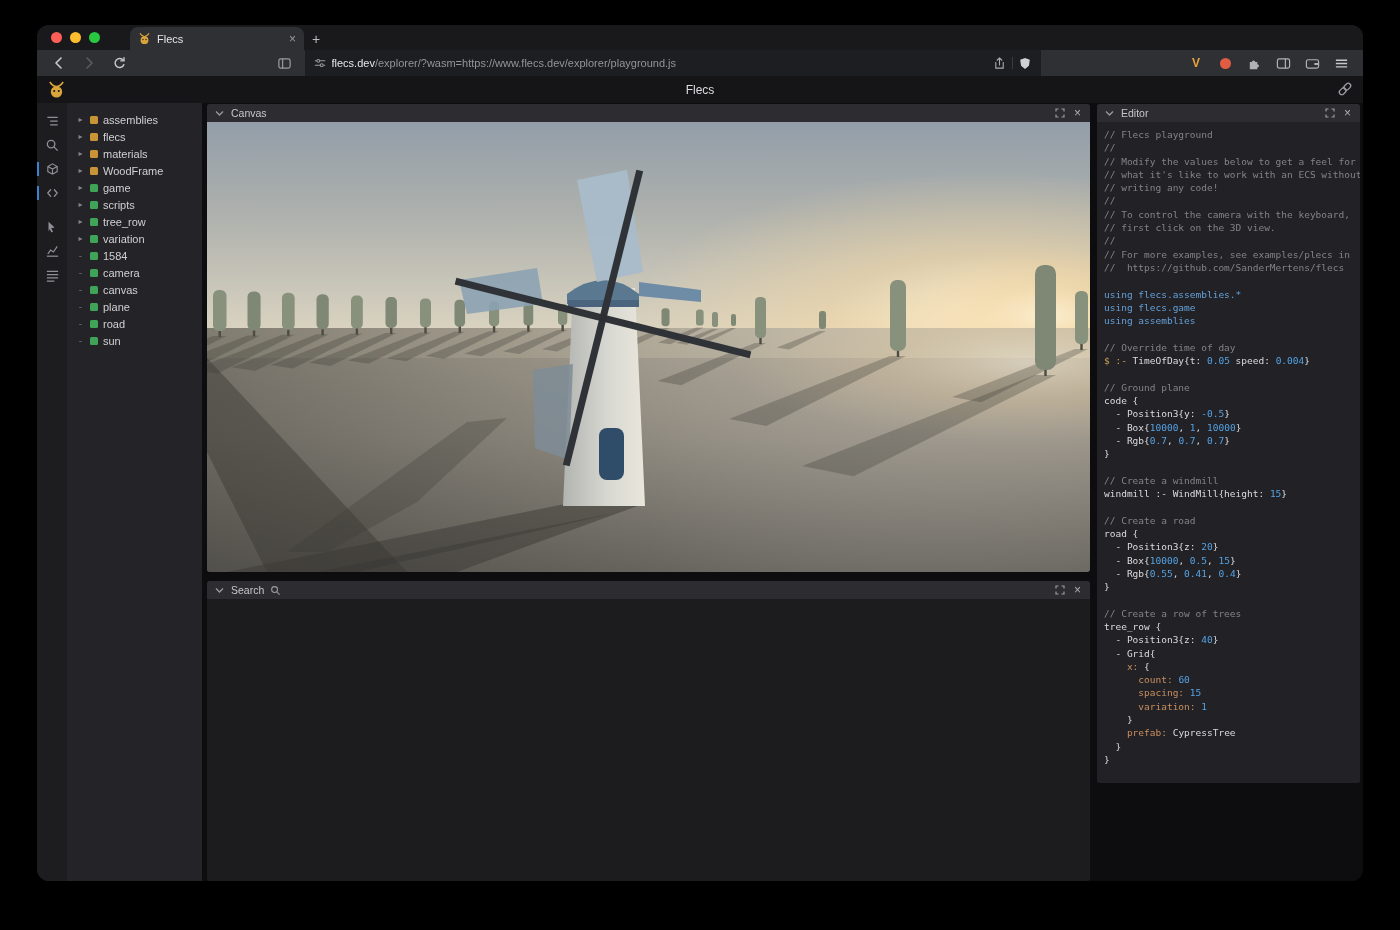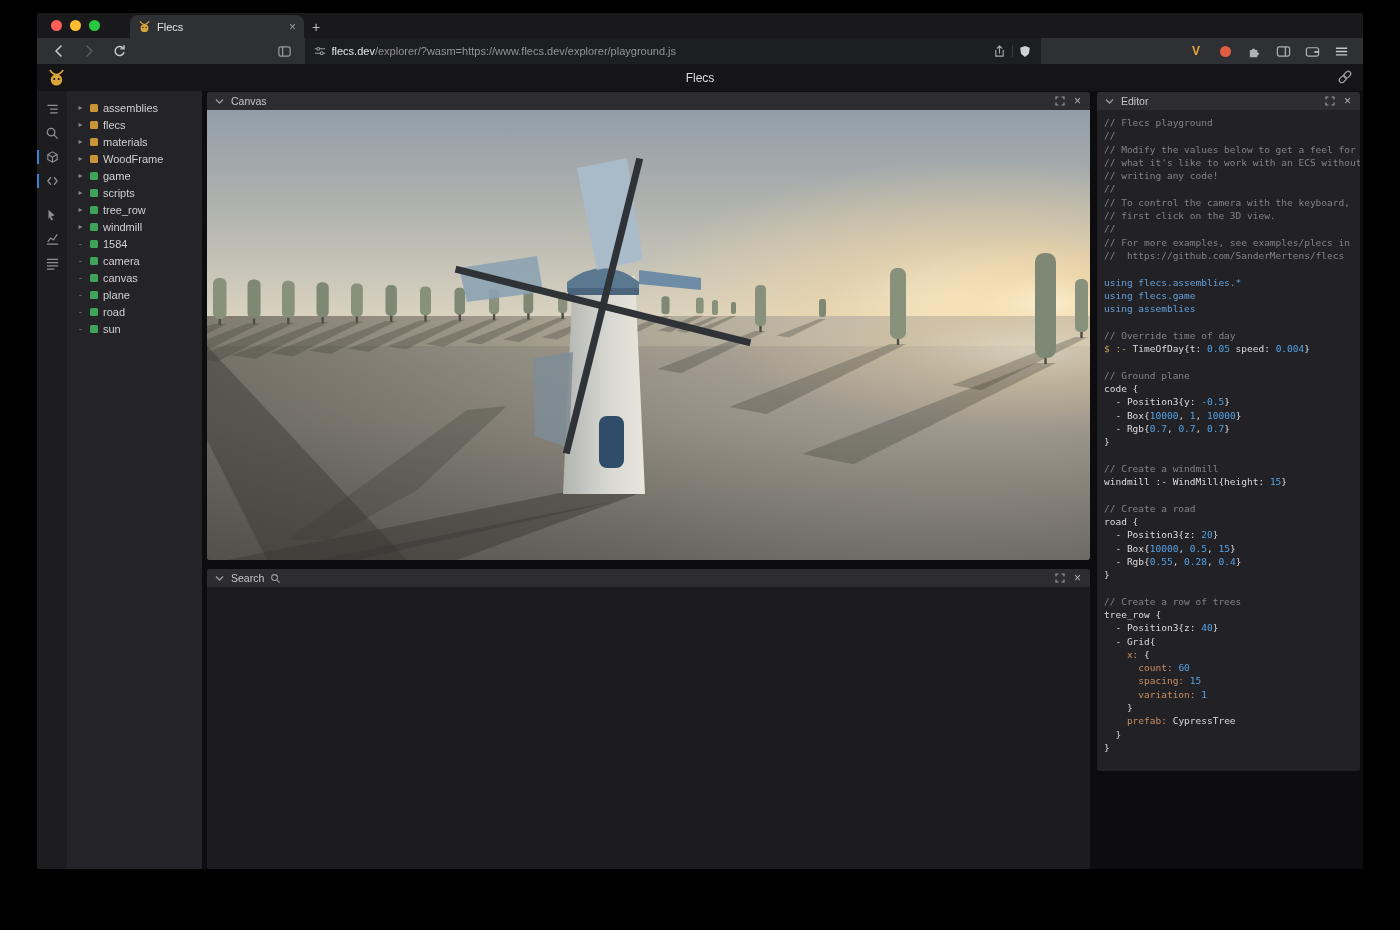--- a/index.html
+++ b/index.html
@@ -1,18 +1,18 @@
 <!DOCTYPE html>
 <html><head>
 <meta charset="utf-8">
 <style>
   html,body{margin:0;padding:0;}
   body{width:1400px;height:930px;background:#000;font-family:"Liberation Sans",sans-serif;overflow:hidden;position:relative;
        --cm:#82828a;--kw:#64a0d8;--num:#54a2e4;--prop:#c98f5f;--dollar:#cea355;--id:#dcdce0;}
-  .browser-window{position:absolute;left:37px;top:13px;width:1326px;height:856px;border-radius:2px;overflow:hidden;
+  .browser-window{position:absolute;left:37px;top:25px;width:1326px;height:856px;border-radius:12px;overflow:hidden;
       background:#19191c;box-shadow:0 25px 70px rgba(0,0,0,.8);}
   
   .tabbar{height:25px;background:#19191c;display:flex;align-items:flex-end;padding-left:14px;position:relative;}
   .traffic{display:flex;gap:8px;align-items:center;align-self:center;margin-right:30px;}
   .light{width:11px;height:11px;border-radius:50%;}
   .light.red{background:#ff5f57}.light.yellow{background:#febc2e}.light.green{background:#28c840}
   .tab{height:23px;width:158px;background:#2f3034;border-radius:8px 8px 0 0;display:flex;align-items:center;
       padding:0 8px;gap:6px;font-size:11px;color:#e4e4e8;}
   .tab .title{flex:1;}
   .tab-close{color:#9c9ca2;font-size:12px;line-height:1;cursor:default;}
@@ -259,21 +259,21 @@
             <span class="lbl">scripts</span>
           </div>
           <div class="tree-row">
             <span class="tw arrow">▸</span>
             <span class="sq" style="background: rgb(63, 164, 87);"></span>
             <span class="lbl">tree_row</span>
           </div>
           <div class="tree-row">
             <span class="tw arrow">▸</span>
             <span class="sq" style="background: rgb(63, 164, 87);"></span>
-            <span class="lbl">windmill</span>
+            <span class="lbl">variation</span>
           </div>
           <div class="tree-row">
             <span class="tw dash">-</span>
             <span class="sq" style="background: rgb(63, 164, 87);"></span>
             <span class="lbl">1584</span>
           </div>
           <div class="tree-row">
             <span class="tw dash">-</span>
             <span class="sq" style="background: rgb(63, 164, 87);"></span>
             <span class="lbl">camera</span>
@@ -512,21 +512,21 @@
                 <div class="cl"><span class="tk-id">  - Rgb{</span><span class="tk-num">0.7</span><span class="tk-id">, </span><span class="tk-num">0.7</span><span class="tk-id">, </span><span class="tk-num">0.7</span><span class="tk-id">}</span></div>
                 <div class="cl"><span class="tk-id">}</span></div>
                 <div class="cl">&nbsp;</div>
                 <div class="cl"><span class="tk-cm">// Create a windmill</span></div>
                 <div class="cl"><span class="tk-id">windmill :- WindMill{height: </span><span class="tk-num">15</span><span class="tk-id">}</span></div>
                 <div class="cl">&nbsp;</div>
                 <div class="cl"><span class="tk-cm">// Create a road</span></div>
                 <div class="cl"><span class="tk-id">road {</span></div>
                 <div class="cl"><span class="tk-id">  - Position3{z: </span><span class="tk-num">20</span><span class="tk-id">}</span></div>
                 <div class="cl"><span class="tk-id">  - Box{</span><span class="tk-num">10000</span><span class="tk-id">, </span><span class="tk-num">0.5</span><span class="tk-id">, </span><span class="tk-num">15</span><span class="tk-id">}</span></div>
-                <div class="cl"><span class="tk-id">  - Rgb{</span><span class="tk-num">0.55</span><span class="tk-id">, </span><span class="tk-num">0.28</span><span class="tk-id">, </span><span class="tk-num">0.4</span><span class="tk-id">}</span></div>
+                <div class="cl"><span class="tk-id">  - Rgb{</span><span class="tk-num">0.55</span><span class="tk-id">, </span><span class="tk-num">0.41</span><span class="tk-id">, </span><span class="tk-num">0.4</span><span class="tk-id">}</span></div>
                 <div class="cl"><span class="tk-id">}</span></div>
                 <div class="cl">&nbsp;</div>
                 <div class="cl"><span class="tk-cm">// Create a row of trees</span></div>
                 <div class="cl"><span class="tk-id">tree_row {</span></div>
                 <div class="cl"><span class="tk-id">  - Position3{z: </span><span class="tk-num">40</span><span class="tk-id">}</span></div>
                 <div class="cl"><span class="tk-id">  - Grid{</span></div>
                 <div class="cl"><span class="tk-id">    </span><span class="tk-prop">x:</span><span class="tk-id"> {</span></div>
                 <div class="cl"><span class="tk-id">      </span><span class="tk-prop">count:</span><span class="tk-id"> </span><span class="tk-num">60</span></div>
                 <div class="cl"><span class="tk-id">      </span><span class="tk-prop">spacing:</span><span class="tk-id"> </span><span class="tk-num">15</span></div>
                 <div class="cl"><span class="tk-id">      </span><span class="tk-prop">variation:</span><span class="tk-id"> </span><span class="tk-num">1</span></div>

